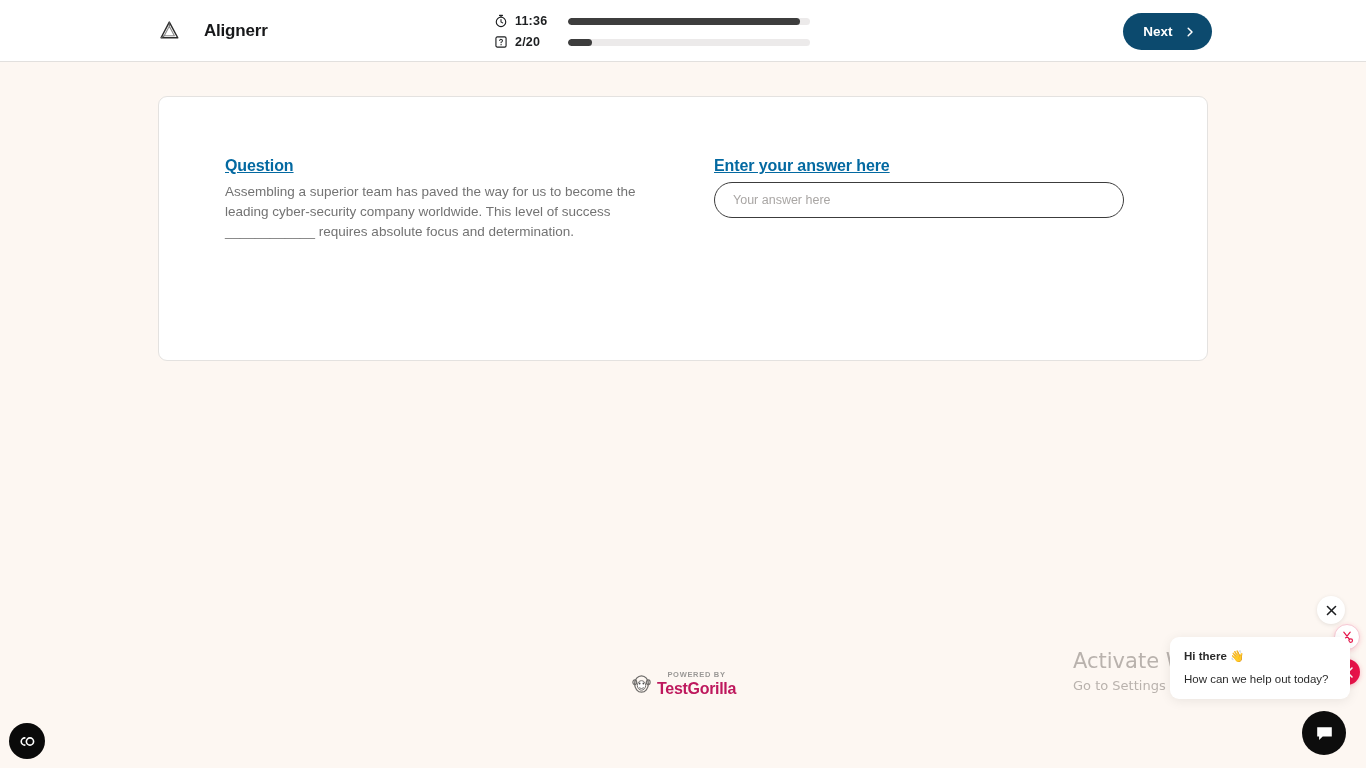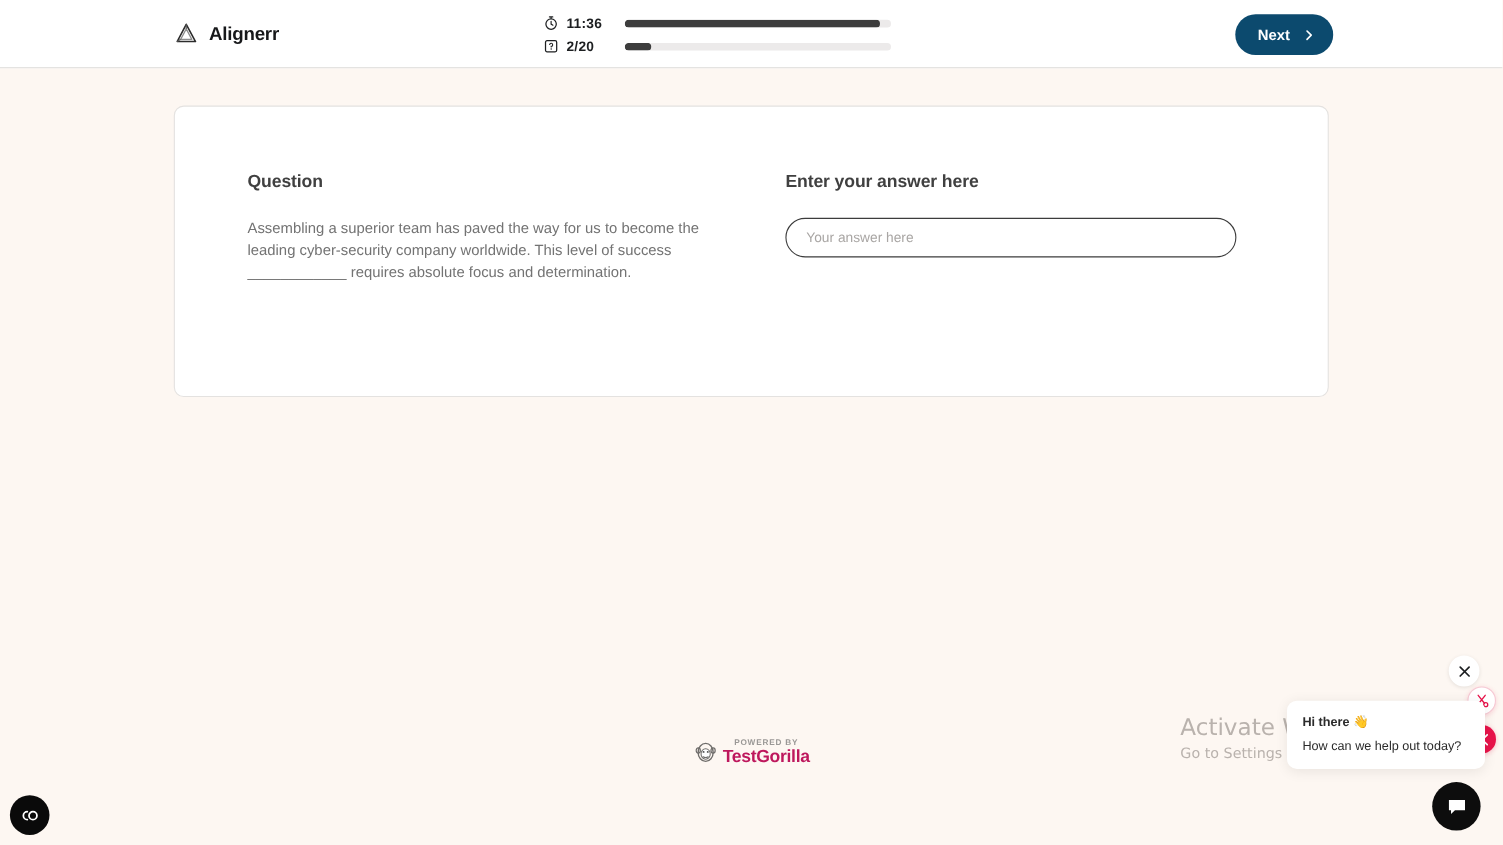--- a/index.html
+++ b/index.html
@@ -26,21 +26,21 @@
     border-bottom: 1px solid #e2e0de;
     display: flex;
     align-items: center;
   }
 
   .brand {
     position: absolute;
     left: 158px;
     display: flex;
     align-items: center;
-    gap: 9px;
+    gap: 23px;
   }
   .brand-logo { width: 23px; height: 23px; display: block; }
   .brand-name {
     font-size: 17px;
     font-weight: 700;
     color: #17181a;
     letter-spacing: -0.2px;
   }
 
   .meters {
@@ -127,23 +127,24 @@
     padding-left: 66px;
   }
   .col-answer {
     width: 470px;
     padding-left: 45px;
   }
 
   .section-title {
     font-size: 16px;
     font-weight: 700;
-    color: #404040;
+    color: #0369a1;
     letter-spacing: -0.1px;
-    margin-bottom: 23px;
+    margin-bottom: 7px;
+    text-decoration: underline;
   }
 
   .prompt-line {
     font-size: 13.5px;
     font-style: italic;
     color: #1d1f21;
     margin-bottom: 22px;
     line-height: 1.45;
   }
   .prompt-line .base-word {

